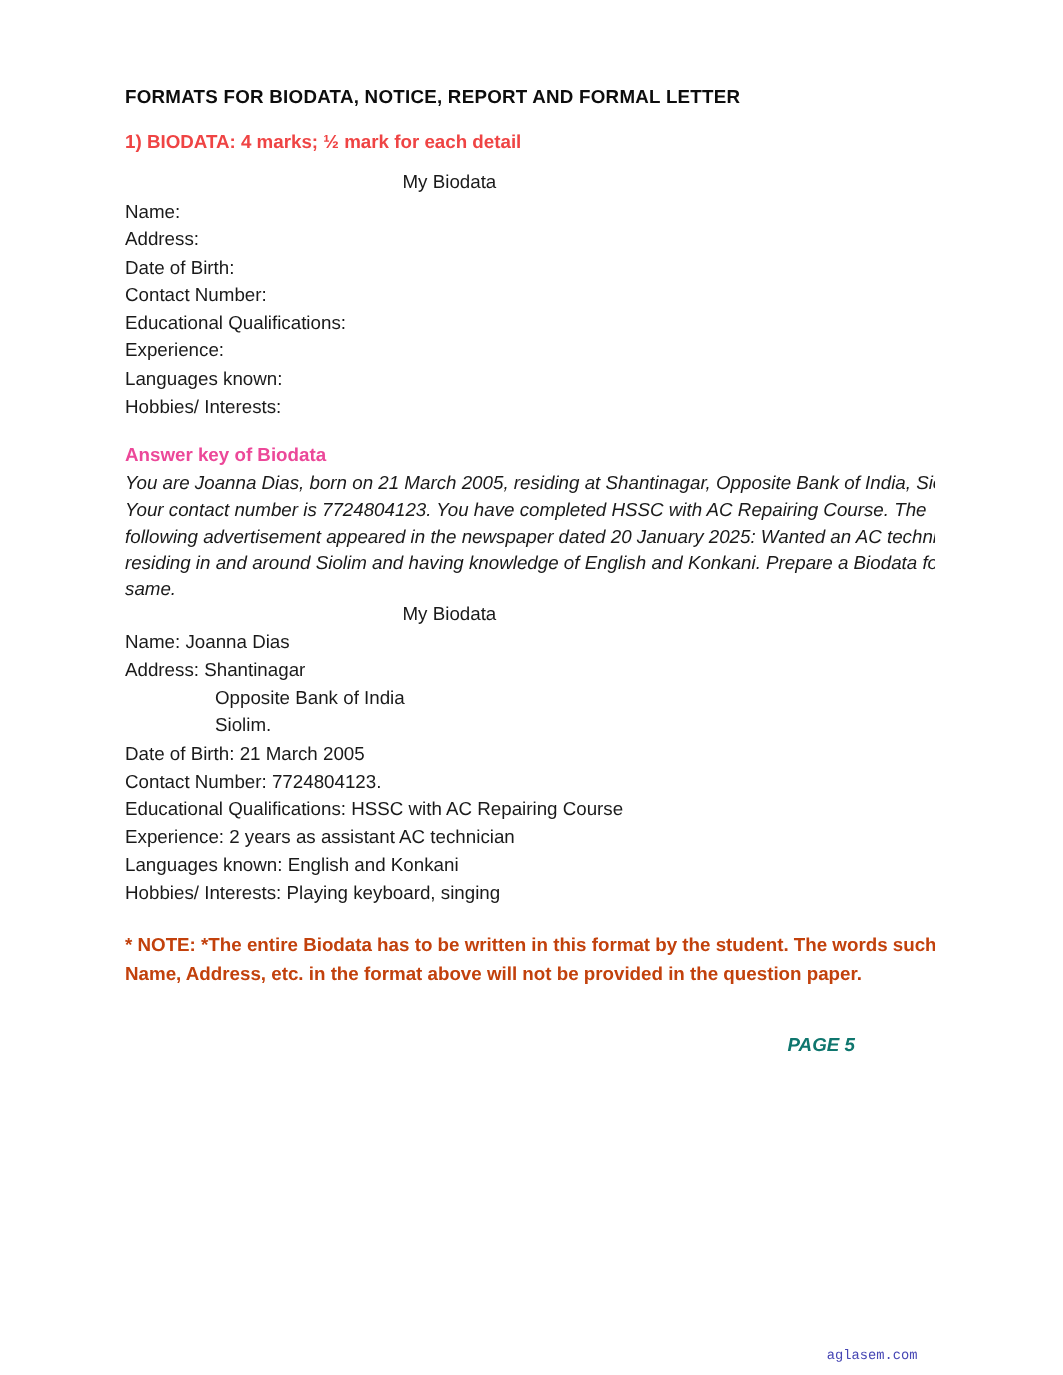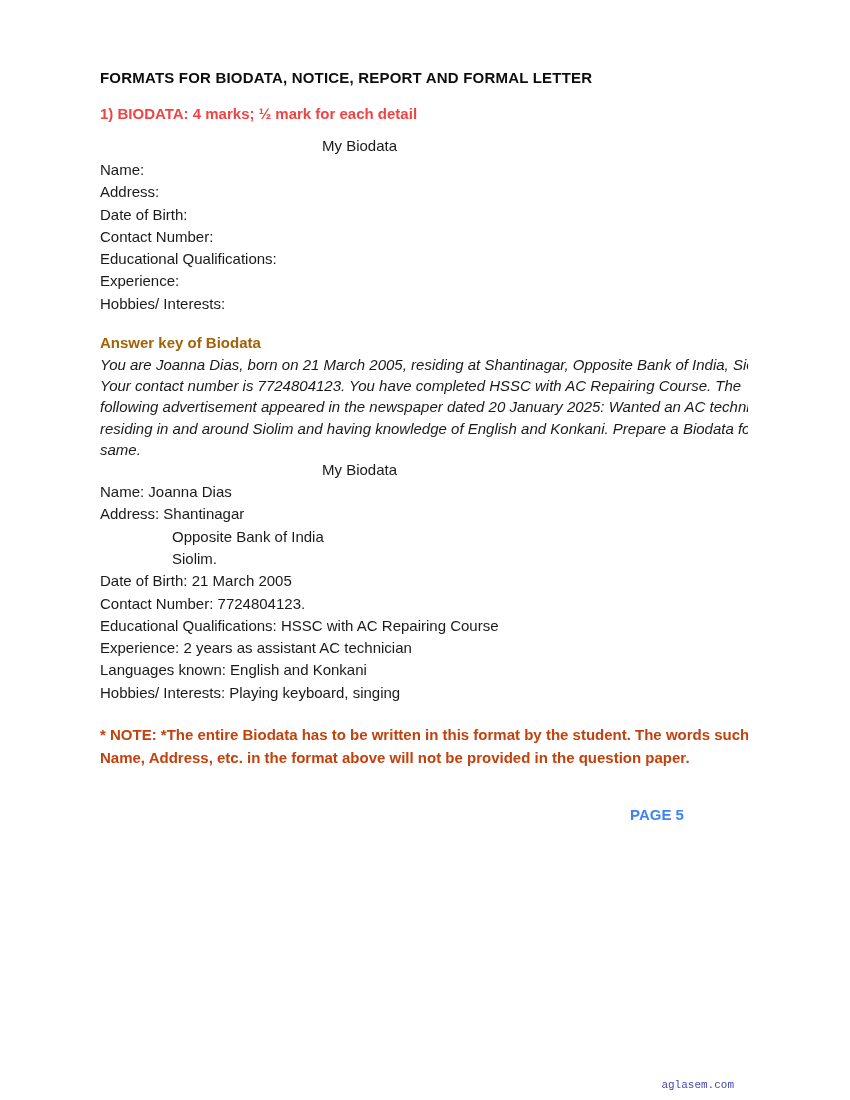--- a/index.html
+++ b/index.html
@@ -33,21 +33,21 @@
   }
   .centered-heading {
     margin-top: 13px;
     line-height: 19px;
     padding-left: 222px;
   }
   .format-fields { margin-top: 4px; }
   .format-fields .line { line-height: 22.3px; }
   .answer-key-heading {
     font-weight: bold;
-    color: #a16207;
+    color: #ec4899;
     margin-top: 18px;
     line-height: 20px;
   }
   .scenario {
     line-height: 21.2px;
     margin-top: 1px;
     font-style: italic;
   }
   .centered-heading2 {
     line-height: 20px;
@@ -57,24 +57,25 @@
   .answer-lines .line { line-height: 22.3px; }
   .answer-lines .line.indent { padding-left: 72px; }
   .note {
     font-weight: bold;
     color: #c2410c;
     margin-top: 19px;
     line-height: 23px;
   }
   .page-number {
     font-weight: bold;
-    color: #3b82f6;
+    color: #0f766e;
     margin-top: 36px;
     padding-left: 530px;
     line-height: 19px;
+    font-style: italic;
   }
   .watermark {
     position: absolute;
     right: 14px;
     bottom: 9px;
     font-family: "Liberation Mono", monospace;
     font-size: 11px;
     color: #4646b4;
   }
 </style>
@@ -90,20 +91,21 @@
 
     <div class="centered-heading">My Biodata</div>
 
     <div class="format-fields">
       <div class="line">Name:</div>
       <div class="line">Address:</div>
       <div class="line">Date of Birth:</div>
       <div class="line">Contact Number:</div>
       <div class="line">Educational Qualifications:</div>
       <div class="line">Experience:</div>
+      <div class="line">Languages known:</div>
       <div class="line">Hobbies/ Interests:</div>
     </div>
 
     <div class="answer-key-heading">Answer key of Biodata</div>
 
     <div class="scenario">You are Joanna Dias, born on 21 March 2005, residing at Shantinagar, Opposite Bank of India, Siolim. Your contact number is 7724804123. You have completed HSSC with AC Repairing Course. The following advertisement appeared in the newspaper dated 20 January 2025: Wanted an AC technician, residing in and around Siolim and having knowledge of English and Konkani. Prepare a Biodata for the same.</div>
 
     <div class="centered-heading2">My Biodata</div>
 
     <div class="answer-lines">

